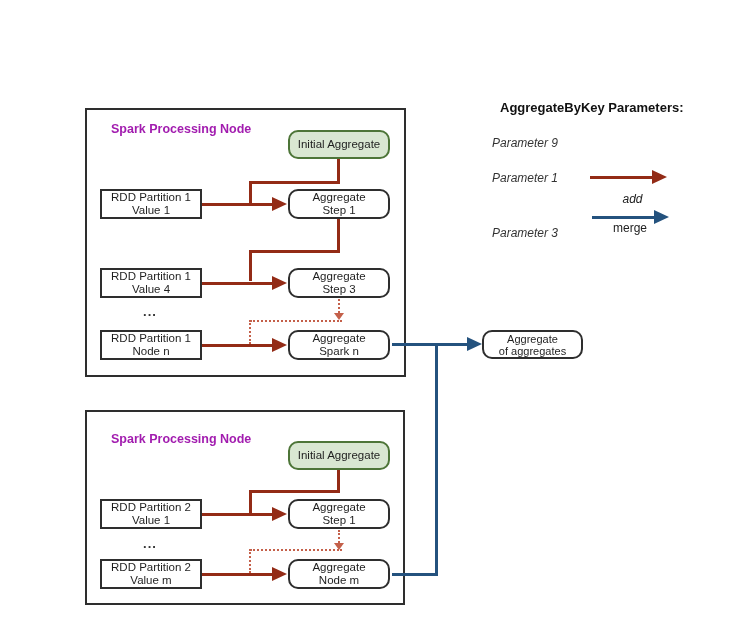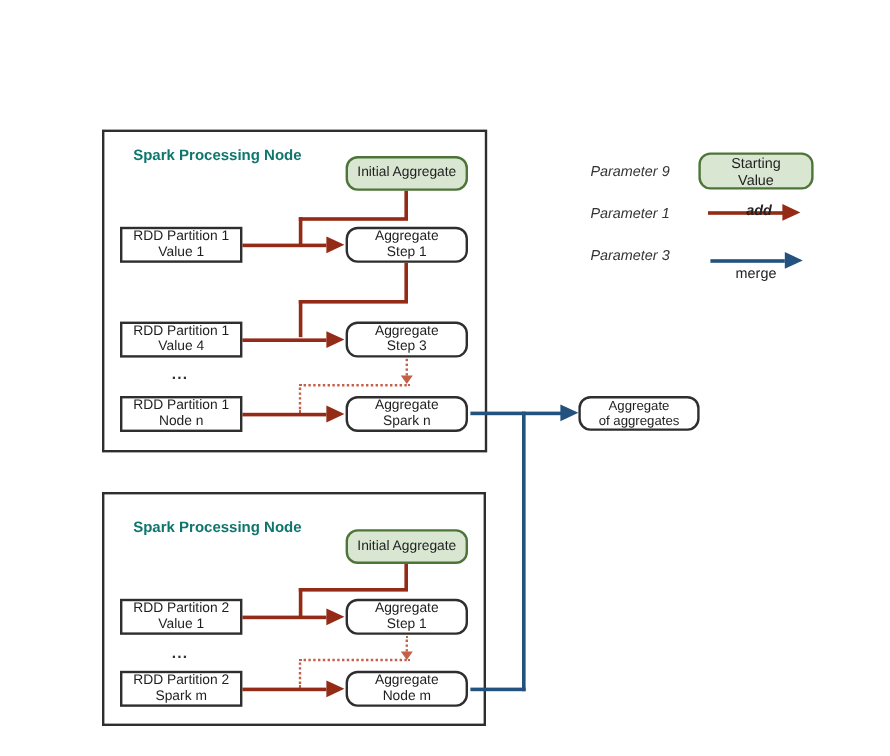--- a/index.html
+++ b/index.html
@@ -6,21 +6,21 @@
   body{font-family:"Liberation Sans",sans-serif;background:#ffffff;}
   #canvas{position:relative;width:742px;height:630px;background:#ffffff;overflow:hidden;}
 
   .box{position:absolute;box-sizing:border-box;background:#ffffff;border:2px solid var(--box-border);
        display:flex;flex-direction:column;align-items:center;justify-content:center;text-align:center;
        font-size:11.5px;line-height:13px;color:var(--text);}
   .rounded{border-radius:10px;}
   .green{background:var(--green-fill);border-color:var(--green-border);}
   .container-box{position:absolute;box-sizing:border-box;border:2px solid var(--box-border);background:#ffffff;}
 
-  .node-title{position:absolute;font-weight:bold;font-size:12.5px;color:#0f766e;white-space:nowrap;}
+  .node-title{position:absolute;font-weight:bold;font-size:12.5px;color:#a21caf;white-space:nowrap;}
   .ellipsis{position:absolute;font-weight:bold;font-size:13px;color:#333;text-align:center;letter-spacing:1px;}
 
   .hline{position:absolute;height:3px;}
   .vline{position:absolute;width:3px;}
   .red-line{background:var(--red);}
   .blue-line{background:var(--blue);}
   .dot-h{position:absolute;height:0;border-top:2px dotted var(--red-dotted);}
   .dot-v{position:absolute;width:0;border-left:2px dotted var(--red-dotted);}
   .head-r{position:absolute;width:0;height:0;border-top:7px solid transparent;border-bottom:7px solid transparent;
           border-left:15px solid var(--red);}
@@ -31,33 +31,30 @@
   .legend-title{position:absolute;font-weight:bold;font-size:13px;color:#111;white-space:nowrap;}
   .param-label{position:absolute;font-style:italic;font-size:12px;color:var(--label);white-space:nowrap;}
   .arrow-caption{position:absolute;font-size:12px;color:#222;text-align:center;}
   .italic{font-style:italic;}
 </style>
 </head>
 <body>
 
 <div id="canvas">
 
+  <div class="legend-title" style="left:500px;top:100px;">AggregateByKey Parameters:</div>
 
   <div class="param-label" style="left:492px;top:136px;">Parameter 9</div>
-  <div class="box rounded green" style="left:582px;top:127px;width:96px;height:31px;font-size:12px;line-height:14px;">
-    <span>Starting</span>
-    <span>Value</span>
-  </div>
 
   <div class="param-label" style="left:492px;top:171px;">Parameter 1</div>
   <div class="hline red-line" style="left:590px;top:176px;width:64px;"></div>
   <div class="head-r" style="left:652px;top:170px;"></div>
-  <div class="arrow-caption italic" style="left:605px;top:168px;width:55px;font-weight:bold;">add</div>
+  <div class="arrow-caption italic" style="left:605px;top:192px;width:55px;">add</div>
 
-  <div class="param-label" style="left:492px;top:206px;">Parameter 3</div>
+  <div class="param-label" style="left:492px;top:226px;">Parameter 3</div>
   <div class="hline blue-line" style="left:592px;top:216px;width:62px;"></div>
   <div class="head-r blue-head" style="left:654px;top:210px;"></div>
   <div class="arrow-caption" style="left:600px;top:221px;width:60px;">merge</div>
 
   <div class="container-box" style="left:85px;top:108px;width:321px;height:269px;"></div>
   <div class="node-title" style="left:111px;top:122px;">Spark Processing Node</div>
 
   <div class="box rounded green" style="left:288px;top:130px;width:102px;height:29px;">
     <span>Initial Aggregate</span>
   </div>
@@ -134,21 +131,21 @@
 
   <div class="dot-v" style="left:338px;top:530px;height:13px;"></div>
   <div class="head-d" style="left:334px;top:543px;"></div>
   <div class="dot-h" style="left:250px;top:549px;width:92px;"></div>
   <div class="dot-v" style="left:249px;top:549px;height:24px;"></div>
 
   <div class="ellipsis" style="left:135px;top:536px;width:30px;">...</div>
 
   <div class="box" style="left:100px;top:559px;width:102px;height:30px;">
     <span>RDD Partition 2</span>
-    <span>Spark m</span>
+    <span>Value m</span>
   </div>
   <div class="hline red-line" style="left:202px;top:573px;width:70px;"></div>
   <div class="head-r" style="left:272px;top:567px;"></div>
   <div class="box rounded" style="left:288px;top:559px;width:102px;height:30px;">
     <span>Aggregate</span>
     <span>Node m</span>
   </div>
 
   <div class="hline blue-line" style="left:392px;top:343px;width:76px;"></div>
   <div class="head-r blue-head" style="left:467px;top:337px;"></div>

